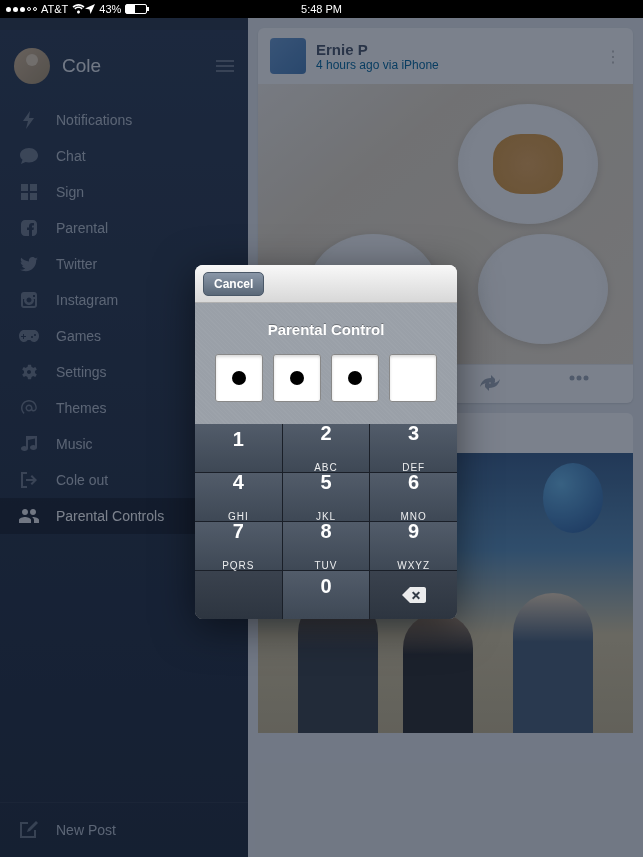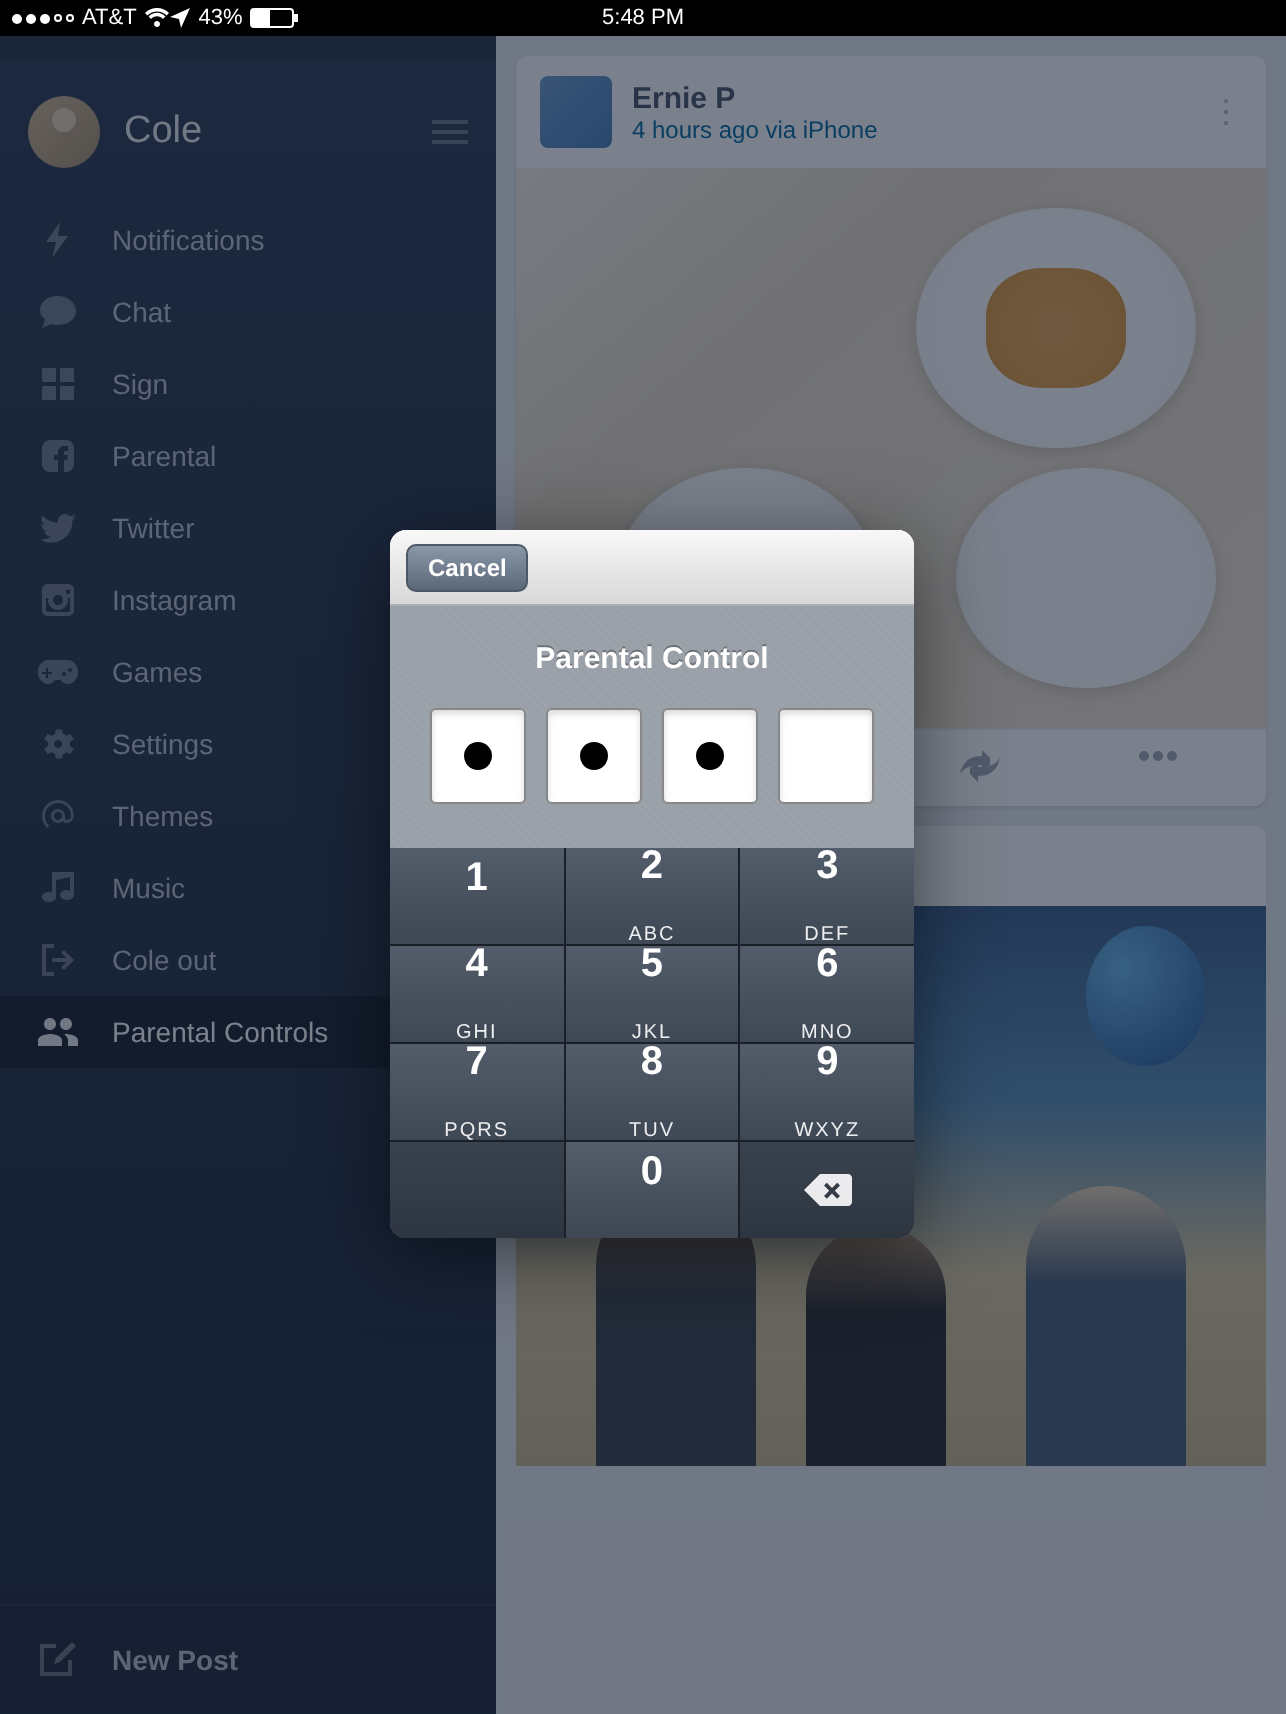--- a/index.html
+++ b/index.html
@@ -25,21 +25,21 @@
 .avatar { width: 36px; height: 36px; border-radius: 50%; background: linear-gradient(135deg, #d4b896, #a8926f); position: relative; overflow: hidden; }
 .avatar::after { content: ''; position: absolute; top: 6px; left: 50%; transform: translateX(-50%); width: 12px; height: 12px; background: #e8d4b8; border-radius: 50%; }
 .username { color: #e8ecf0; font-size: 19px; font-weight: 400; flex: 1; }
 .hamburger { display: flex; flex-direction: column; gap: 3px; }
 .hamburger span { width: 18px; height: 2px; background: #6b7688; }
 .menu { list-style: none; flex: 1; }
 .menu-item { display: flex; align-items: center; gap: 16px; padding: 7px 14px 7px 18px; font-size: 14px; cursor: pointer; }
 .menu-item.active { background: rgba(0,0,0,0.3); color: #fff; }
 .menu-icon { width: 22px; height: 22px; display: flex; align-items: center; justify-content: center; opacity: 0.5; }
 .menu-item.active .menu-icon { opacity: 0.9; }
-.new-post { display: flex; align-items: center; gap: 16px; padding: 16px 18px; font-size: 14px; border-top: 1px solid rgba(255,255,255,0.05); font-weight: bold; }
+.new-post { display: flex; align-items: center; gap: 16px; padding: 16px 18px; font-size: 14px; border-top: 1px solid rgba(255,255,255,0.05); }
 
 
 .content { flex: 1; background: #e8ebef; display: flex; flex-direction: column; }
 .action-bar { display: flex; background: #f0f2f5; border-bottom: 1px solid #cfd3d8; height: 50px; }
 .action-item { flex: 1; display: flex; align-items: center; justify-content: center; gap: 8px; color: #8a919c; font-size: 15px; font-weight: 600; }
 .action-icon { opacity: 0.6; }
 .feed { flex: 1; overflow: hidden; }
 .post { background: #fff; margin: 10px; border-radius: 6px; box-shadow: 0 1px 2px rgba(0,0,0,0.1); }
 .post-header { display: flex; align-items: center; gap: 10px; padding: 10px 12px; }
 .post-avatar { width: 36px; height: 36px; border-radius: 4px; background: linear-gradient(135deg, #6b9bd1, #4a7fb8); }

